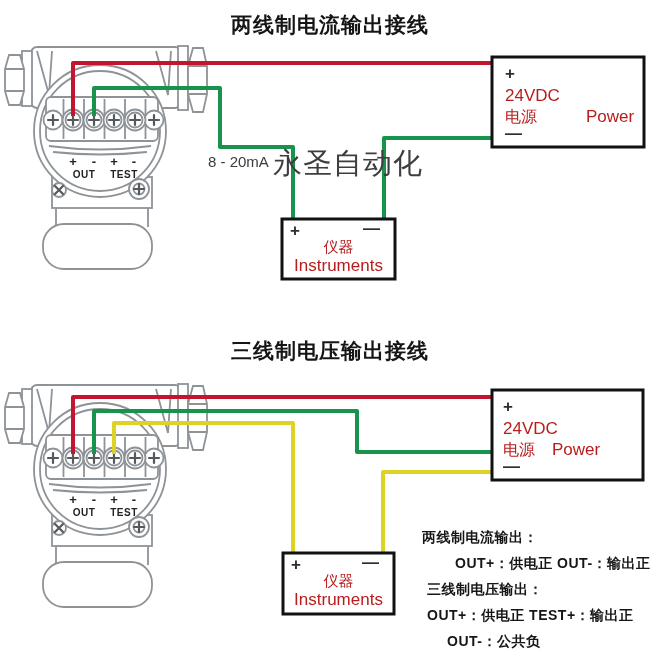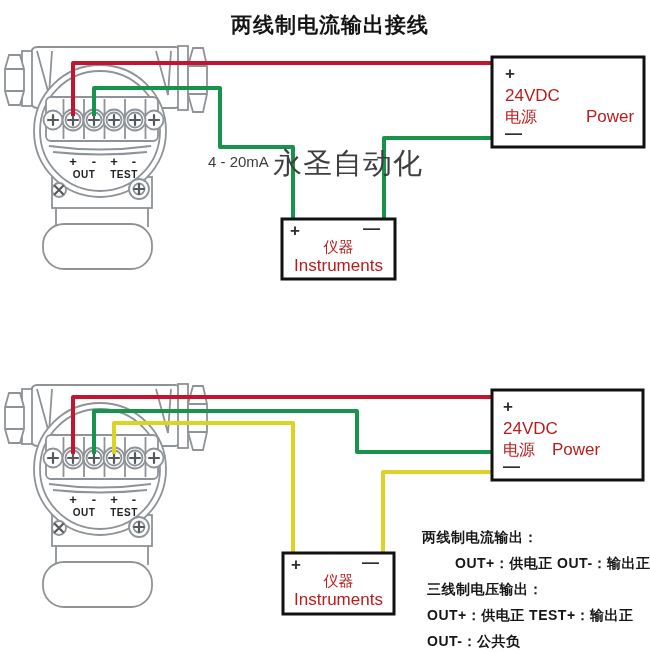--- a/index.html
+++ b/index.html
@@ -106,45 +106,46 @@
     <polyline class="wire wire-yellow" points="114,454 114,423 293,423 293,555"></polyline>
     <polyline class="wire wire-yellow" points="492,472 383,472 383,555"></polyline>
 
     <rect class="cbox" x="492" y="57" width="152" height="90"></rect>
     <rect class="cbox" x="282" y="219" width="113" height="60"></rect>
     <rect class="cbox" x="492" y="390" width="151" height="90"></rect>
     <rect class="cbox" x="283" y="553" width="111" height="61"></rect>
   </svg>
 
   <div class="abs title" style="left:230px;top:11px;">两线制电流输出接线</div>
+  <div class="abs title" style="left:230px;top:337px;">三线制电压输出接线</div>
 
   <div class="abs sign" style="left:505px;top:64px;">+</div>
   <div class="abs boxtext" style="left:505px;top:86px;font-size:17px;">24VDC</div>
   <div class="abs boxtext" style="left:505px;top:107px;">电源</div>
   <div class="abs boxtext" style="left:586px;top:107px;font-size:17px;">Power</div>
   <div class="abs sign" style="left:505px;top:124px;">—</div>
 
   <div class="abs sign" style="left:290px;top:221px;">+</div>
   <div class="abs sign" style="left:363px;top:219px;">—</div>
   <div class="abs boxtext center" style="left:282px;top:238px;width:113px;font-size:15px;">仪器</div>
   <div class="abs boxtext center" style="left:282px;top:256px;width:113px;font-size:17px;">Instruments</div>
 
-  <div class="abs signal-label" style="left:208px;top:153px;">4 - 20mA</div>
+  <div class="abs signal-label" style="left:208px;top:153px;">8 - 20mA</div>
   <div class="abs watermark" style="left:273px;top:144px;">永圣自动化</div>
 
   <div class="abs sign" style="left:503px;top:397px;">+</div>
   <div class="abs boxtext" style="left:503px;top:419px;font-size:17px;">24VDC</div>
   <div class="abs boxtext" style="left:503px;top:440px;">电源</div>
   <div class="abs boxtext" style="left:552px;top:440px;font-size:17px;">Power</div>
   <div class="abs sign" style="left:503px;top:457px;">—</div>
 
   <div class="abs sign" style="left:291px;top:555px;">+</div>
   <div class="abs sign" style="left:362px;top:553px;">—</div>
   <div class="abs boxtext center" style="left:283px;top:572px;width:111px;font-size:15px;">仪器</div>
   <div class="abs boxtext center" style="left:283px;top:590px;width:111px;font-size:17px;">Instruments</div>
 
   <div class="abs note-line" style="left:422px;top:529px;">两线制电流输出：</div>
   <div class="abs note-line" style="left:427px;top:555px;margin-left:28px;">OUT+：供电正  OUT-：输出正</div>
   <div class="abs note-line" style="left:427px;top:581px;">三线制电压输出：</div>
   <div class="abs note-line" style="left:427px;top:607px;">OUT+：供电正 TEST+：输出正</div>
-  <div class="abs note-line" style="left:427px;top:633px;">OUT-：公共负</div>
+  <div class="abs note-line" style="left:447px;top:633px;">OUT-：公共负</div>
 
 </div>
 
 </body></html>

